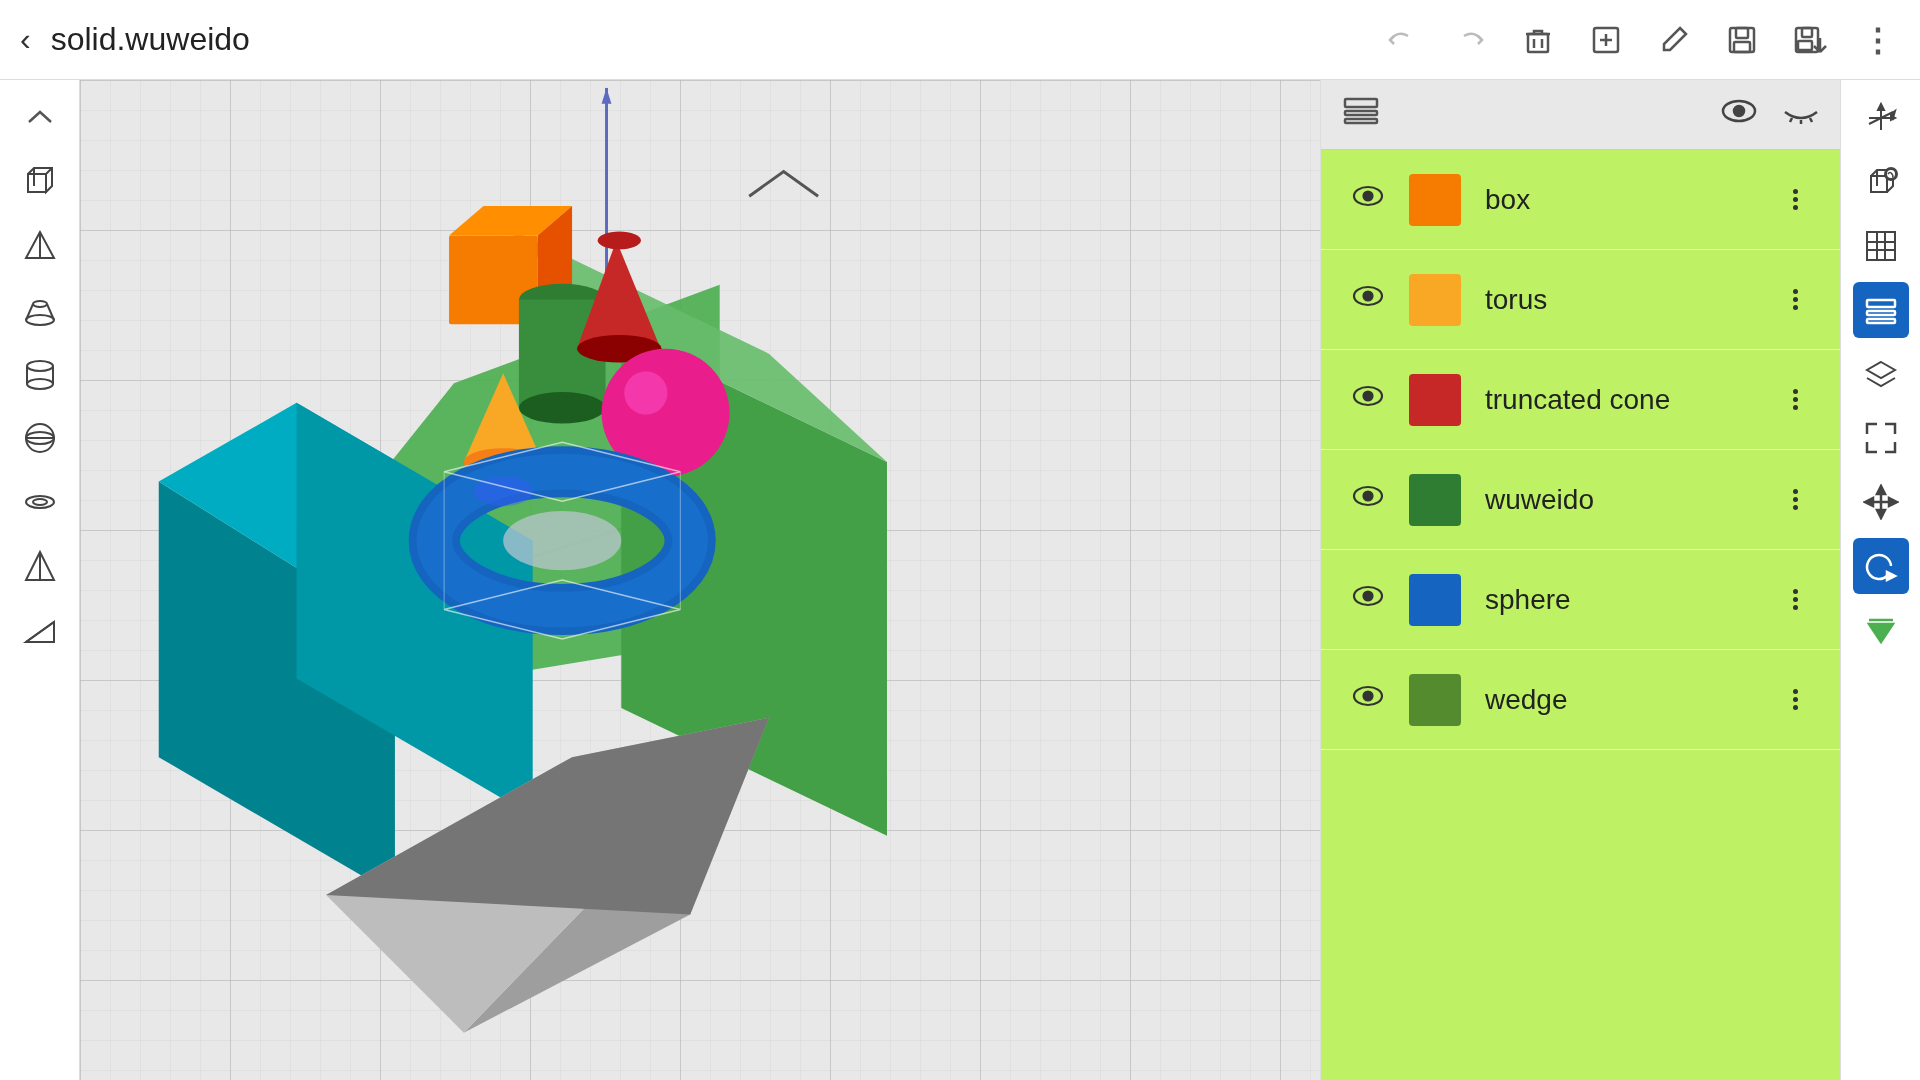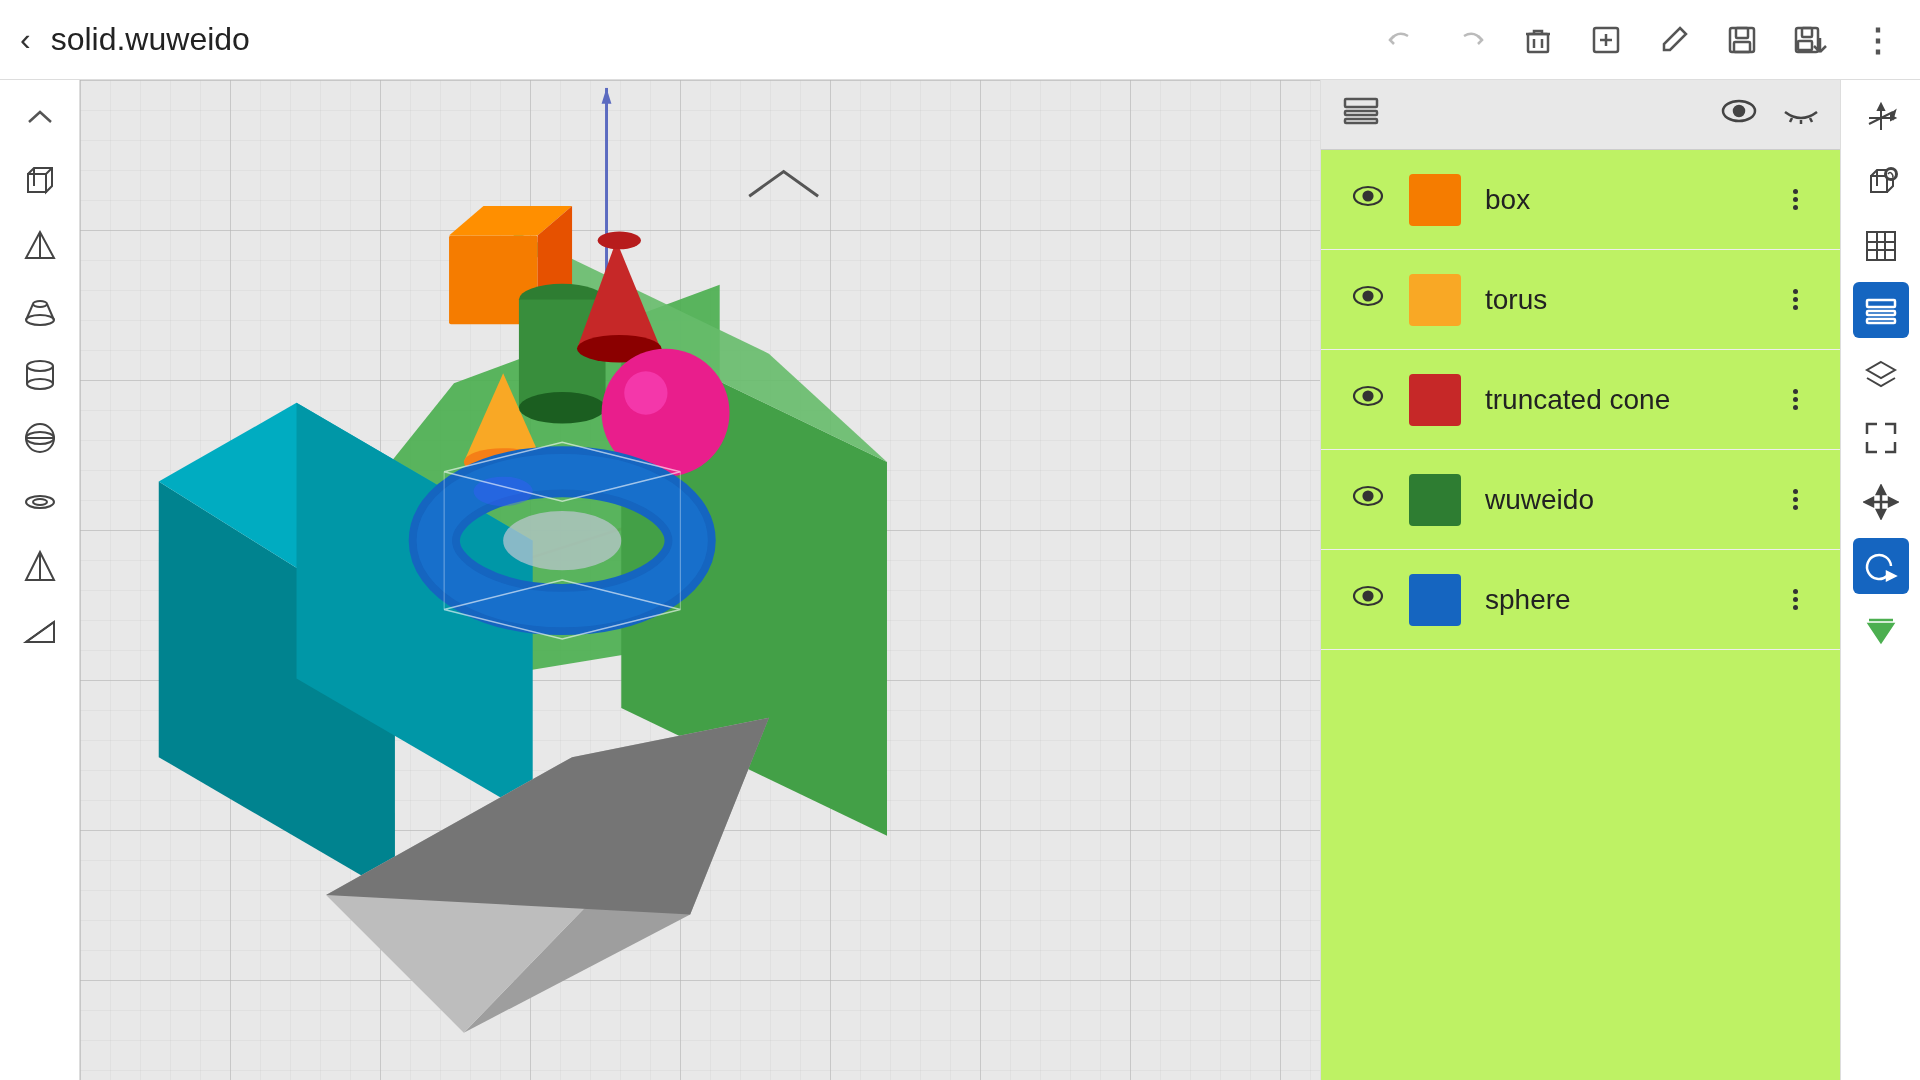--- a/index.html
+++ b/index.html
@@ -533,20 +533,35 @@
         </svg>
       </span>
       <div class="shape-color-box" style="background:#1565c0;"></div>
       <span class="shape-name">sphere</span>
       <div class="shape-more">
         <div class="dot"></div>
             <div class="dot"></div>
             <div class="dot"></div>
       </div>
     </div>
+        <div class="shape-item">
+      <span class="shape-eye">
+        <svg width="34" height="24" viewBox="0 0 34 24" fill="none" stroke="#333" stroke-width="2.2">
+          <ellipse cx="17" cy="12" rx="14" ry="9"></ellipse>
+              <circle cx="17" cy="12" r="4.5" fill="#333"></circle>
+        </svg>
+      </span>
+      <div class="shape-color-box" style="background:#558b2f;"></div>
+      <span class="shape-name">wedge</span>
+      <div class="shape-more">
+        <div class="dot"></div>
+            <div class="dot"></div>
+            <div class="dot"></div>
+      </div>
+    </div>
       </div>
   </div>
 
   <div class="right-toolbar">
     <button class="right-tool-btn">
       <svg width="36" height="36" viewBox="0 0 36 36" fill="none" stroke="#444" stroke-width="2">
         <line x1="18" y1="30" x2="18" y2="6"></line>
           <line x1="6" y1="24" x2="30" y2="12"></line>
           <line x1="6" y1="18" x2="30" y2="18"></line>
         <polygon points="18,4 15,10 21,10" fill="#444"></polygon>

